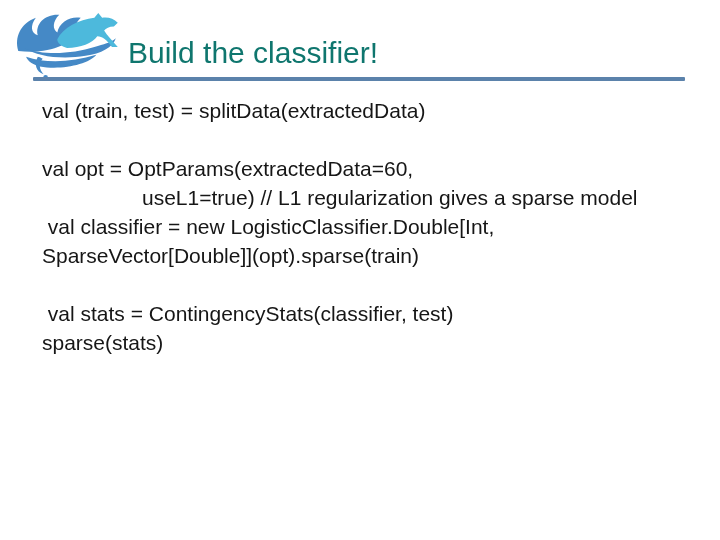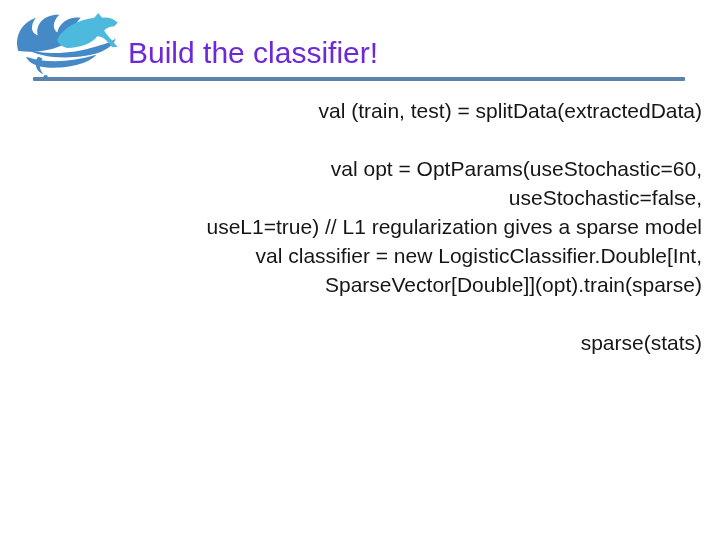--- a/index.html
+++ b/index.html
@@ -10,35 +10,34 @@
     position:relative;
     overflow:hidden;
   }
   .logo{
     position:absolute;left:10px;top:8px;
     width:118px;height:80px;
   }
   .slide-title{
     position:absolute;left:128px;top:36px;
     font-size:30px;line-height:34px;
-    color:#6d28d9;
+    color:#0f766e;
     white-space:pre;
   }
   .title-rule{
     position:absolute;left:33px;top:77px;
     width:652px;height:4px;
     background:#5b82ab;
     border-radius:1px;
   }
   .code-block{
     position:absolute;left:42px;top:96px;
     width:660px;
     font-size:21px;line-height:29px;
     color:#161616;
-    text-align:right;
   }
   .code-line{
     min-height:29px;
     white-space:pre;
   }
   .code-line.indent{
     padding-left:100px;
   }
 </style>
 </head>
@@ -90,22 +89,22 @@
     </svg>
   </span>
 
   <div class="slide-title">Build the classifier!</div>
 
   <div class="title-rule"></div>
 
   <div class="code-block">
     <div class="code-line">val (train, test) = splitData(extractedData)</div>
     <div class="code-line"></div>
-    <div class="code-line">val opt = OptParams(useStochastic=60,</div>
-    <div class="code-line indent">useStochastic=false,</div>
+    <div class="code-line">val opt = OptParams(extractedData=60,</div>
     <div class="code-line indent">useL1=true) // L1 regularization gives a sparse model</div>
     <div class="code-line"> val classifier = new LogisticClassifier.Double[Int,</div>
-    <div class="code-line">SparseVector[Double]](opt).train(sparse)</div>
+    <div class="code-line">SparseVector[Double]](opt).sparse(train)</div>
     <div class="code-line"></div>
+    <div class="code-line"> val stats = ContingencyStats(classifier, test)</div>
     <div class="code-line">sparse(stats)</div>
   </div>
 
 </div>
 
 </body></html>

